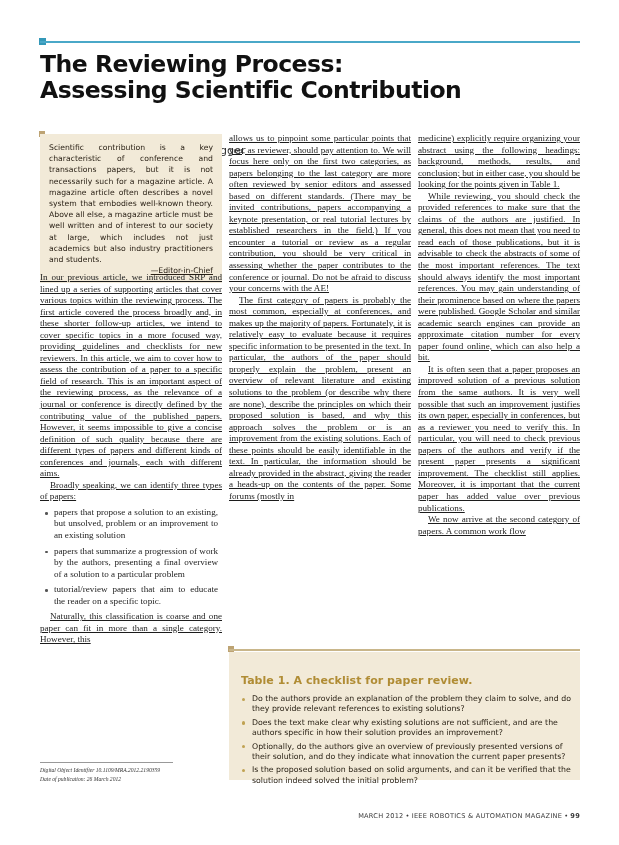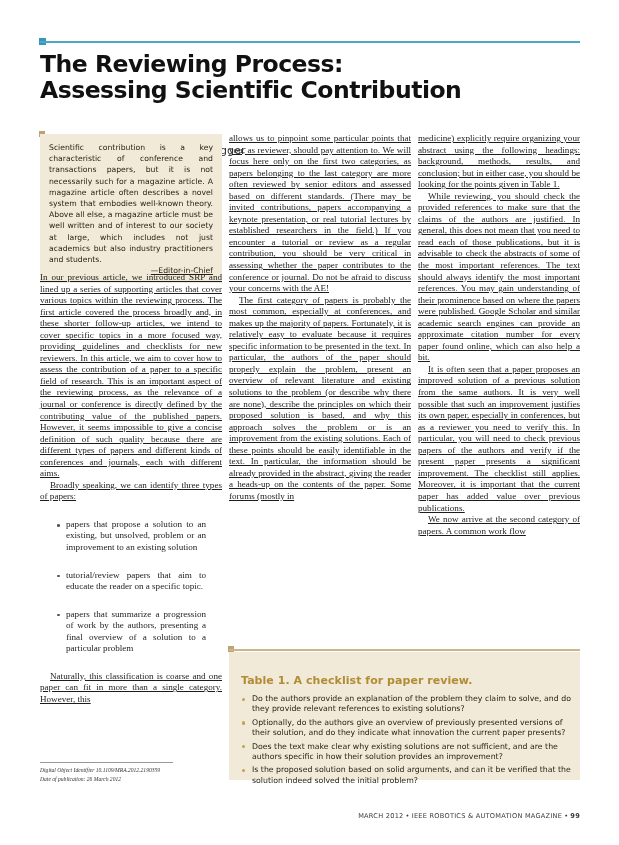--- a/index.html
+++ b/index.html
@@ -89,21 +89,21 @@
 
   
   ul.body-list {
     margin: 0;
     padding: 0;
     list-style: none;
   }
   ul.body-list li {
     position: relative;
     padding-left: 10px;
-    margin: 16px;
+    margin: 4px;
     text-align: justify;
   }
   ul.body-list li::before {
     content: "";
     position: absolute;
     left: 1px;
     top: 5px;
     width: 2.6px;
     height: 2.6px;
     background: #555555;
@@ -265,22 +265,22 @@
       <span>Scientific contribution is a key characteristic of conference and transactions papers, but it is not necessarily such for a magazine article. A magazine article often describes a novel system that embodies well-known theory. Above all else, a magazine article must be well written and of interest to our society at large, which includes not just academics but also industry practitioners and students.</span>
       <span class="quote-attrib">—Editor-in-Chief</span>
     </div>
   </div>
 
   <div class="col" id="col1">
     <p class="noindent">In our previous article, we introduced SRP and lined up a series of supporting articles that cover various topics within the reviewing process. The first article covered the process broadly and, in these shorter follow-up articles, we intend to cover specific topics in a more focused way, providing guidelines and checklists for new reviewers. In this article, we aim to cover how to assess the contribution of a paper to a specific field of research. This is an important aspect of the reviewing process, as the relevance of a journal or conference is directly defined by the contributing value of the published papers. However, it seems impossible to give a concise definition of such quality because there are different types of papers and different kinds of conferences and journals, each with different aims.</p>
     <p>Broadly speaking, we can identify three types of papers:</p>
     <ul class="body-list">
       <li>papers that propose a solution to an existing, but unsolved, problem or an improvement to an existing solution</li>
+      <li>papers that summarize a progression of work by the authors, presenting a final overview of a solution to a particular problem</li>
       <li>tutorial/review papers that aim to educate the reader on a specific topic.</li>
-      <li>papers that summarize a progression of work by the authors, presenting a final overview of a solution to a particular problem</li>
     </ul>
     <p>Naturally, this classification is coarse and one paper can fit in more than a single category. However, this</p>
   </div>
 
   <div class="col" id="col2">
     <p class="noindent">allows us to pinpoint some particular points that you, as reviewer, should pay attention to. We will focus here only on the first two categories, as papers belonging to the last category are more often reviewed by senior editors and assessed based on different standards. (There may be invited contributions, papers accompanying a keynote presentation, or real tutorial lectures by established researchers in the field.) If you encounter a tutorial or review as a regular contribution, you should be very critical in assessing whether the paper contributes to the conference or journal. Do not be afraid to discuss your concerns with the AE!</p>
     <p>The first category of papers is probably the most common, especially at conferences, and makes up the majority of papers. Fortunately, it is relatively easy to evaluate because it requires specific information to be presented in the text. In particular, the authors of the paper should properly explain the problem, present an overview of relevant literature and existing solutions to the problem (or describe why there are none), describe the principles on which their proposed solution is based, and why this approach solves the problem or is an improvement from the existing solutions. Each of these points should be easily identifiable in the text. In particular, the information should be already provided in the abstract, giving the reader a heads-up on the contents of the paper. Some forums (mostly in</p>
   </div>
 
   <div class="col" id="col3">
@@ -289,22 +289,22 @@
     <p>It is often seen that a paper proposes an improved solution of a previous solution from the same authors. It is very well possible that such an improvement justifies its own paper, especially in conferences, but as a reviewer you need to verify this. In particular, you will need to check previous papers of the authors and verify if the present paper presents a significant improvement. The checklist still applies. Moreover, it is important that the current paper has added value over previous publications.</p>
     <p>We now arrive at the second category of papers. A common work flow</p>
   </div>
 
   <div class="table-dot"></div>
   <div class="table-rule"></div>
   <div class="table-box">
     <div class="table-title">Table 1. A checklist for paper review.</div>
     <ul class="checklist">
       <li>Do the authors provide an explanation of the problem they claim to solve, and do they provide relevant references to existing solutions?</li>
+      <li>Does the text make clear why existing solutions are not sufficient, and are the authors specific in how their solution provides an improvement?</li>
       <li>Optionally, do the authors give an overview of previously presented versions of their solution, and do they indicate what innovation the current paper presents?</li>
-      <li>Does the text make clear why existing solutions are not sufficient, and are the authors specific in how their solution provides an improvement?</li>
       <li>Is the proposed solution based on solid arguments, and can it be verified that the solution indeed solved the initial problem?</li>
     </ul>
   </div>
 
   <div class="meta-rule"></div>
   <div class="meta">
     <div>Digital Object Identifier 10.1109/MRA.2012.2190359</div>
     <div>Date of publication: 26 March 2012</div>
   </div>
 

